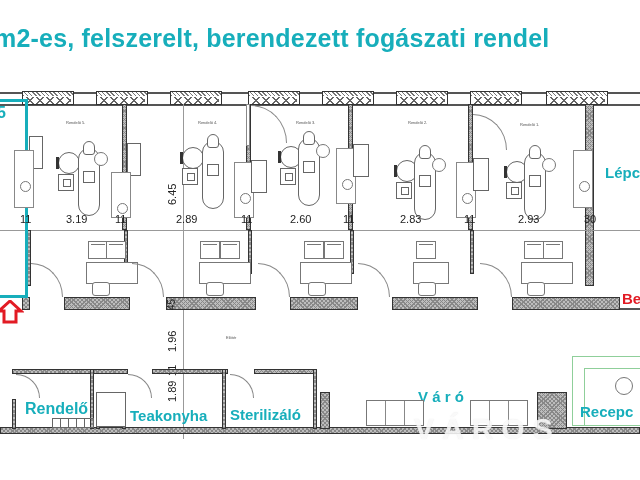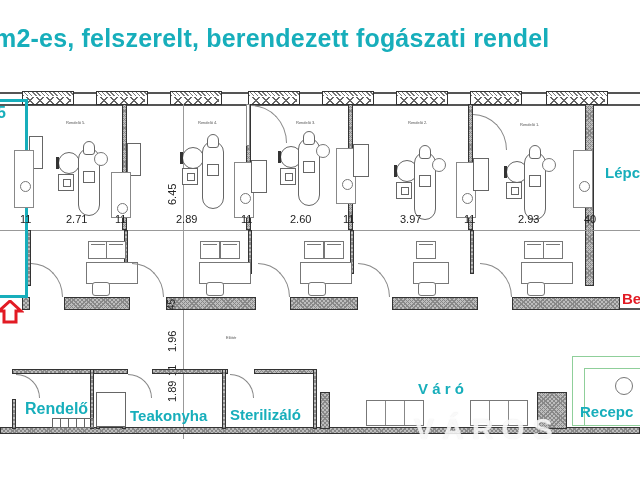--- a/index.html
+++ b/index.html
@@ -145,21 +145,21 @@
   <div class="stool" style="left:58px;top:152px;"></div>
   <div class="dental-chair" style="left:78px;top:148px;">
       <div class="head"></div>
       <div class="seat"></div>
     </div>
   <div class="lamp" style="left:94px;top:152px;"></div>
   <div class="cabinet" style="left:58px;top:174px;width:16px;height:17px;">
       <div class="inner"></div>
     </div>
   <div class="sink" style="left:14px;top:150px;height:58px;"></div>
-  <div class="dim" style="left:66px;top:213px;">2.71</div>
+  <div class="dim" style="left:66px;top:213px;">3.19</div>
   <div class="dim" style="left:20px;top:213px;">11</div>
 
   <div class="room-label" style="left:198px;top:120px;">Rendelő 4.</div>
   <div class="cabinet" style="left:127px;top:143px;width:14px;height:33px;"></div>
   <div class="sink" style="left:111px;top:172px;height:46px;"></div>
   <div class="stool" style="left:182px;top:147px;"></div>
   <div class="dental-chair" style="left:202px;top:141px;">
       <div class="head"></div>
       <div class="seat"></div>
     </div>
@@ -192,40 +192,40 @@
   <div class="cabinet" style="left:353px;top:144px;width:16px;height:33px;"></div>
   <div class="stool" style="left:396px;top:160px;"></div>
   <div class="dental-chair" style="left:414px;top:152px;">
       <div class="head"></div>
       <div class="seat"></div>
     </div>
   <div class="lamp" style="left:432px;top:158px;"></div>
   <div class="cabinet" style="left:396px;top:182px;width:16px;height:17px;">
       <div class="inner"></div>
     </div>
-  <div class="dim" style="left:400px;top:213px;">3.97</div>
+  <div class="dim" style="left:400px;top:213px;">2.83</div>
   <div class="dim" style="left:343px;top:213px;">11</div>
 
   <div class="room-label" style="left:520px;top:122px;">Rendelő 1.</div>
   <div class="door-arc" style="left:473px;top:114px;width:34px;height:36px;"></div>
   <div class="sink" style="left:456px;top:162px;height:56px;"></div>
   <div class="cabinet" style="left:473px;top:158px;width:16px;height:33px;"></div>
   <div class="stool" style="left:506px;top:161px;"></div>
   <div class="dental-chair" style="left:524px;top:152px;">
       <div class="head"></div>
       <div class="seat"></div>
     </div>
   <div class="lamp" style="left:542px;top:158px;"></div>
   <div class="cabinet" style="left:506px;top:182px;width:16px;height:17px;">
       <div class="inner"></div>
     </div>
   <div class="dim" style="left:518px;top:213px;">2.93</div>
   <div class="dim" style="left:464px;top:213px;">11</div>
   <div class="sink" style="left:573px;top:150px;height:58px;"></div>
-  <div class="dim" style="left:584px;top:213px;">40</div>
+  <div class="dim" style="left:584px;top:213px;">30</div>
 
   <div class="teal-label" style="left:605px;top:164px;font-size:15px;">Lépc</div>
 
   <div class="seat2" style="left:88px;top:241px;"></div>
   <div class="seat2" style="left:106px;top:241px;"></div>
   <div class="desk" style="left:86px;top:262px;"></div>
   <div class="office-chair" style="left:92px;top:282px;"></div>
   <div class="door-arc" style="left:31px;top:263px;width:32px;height:34px;"></div>
 
   <div class="seat2" style="left:200px;top:241px;"></div>
@@ -280,21 +280,21 @@
       <div></div>
     </div>
   <div class="door-arc" style="left:16px;top:374px;width:24px;height:24px;"></div>
   <div class="door-arc" style="left:128px;top:374px;width:24px;height:24px;"></div>
   <div class="door-arc" style="left:230px;top:374px;width:24px;height:24px;"></div>
 
   <div class="teal-label" style="left:25px;top:400px;font-size:16px;">Rendelő</div>
   <div class="teal-label" style="left:130px;top:407px;font-size:15px;">Teakonyha</div>
   <div class="teal-label" style="left:230px;top:406px;font-size:15px;">Sterilizáló</div>
 
-  <div class="teal-label" style="left:418px;top:380px;font-size:15px;">V á r ó</div>
+  <div class="teal-label" style="left:418px;top:388px;font-size:15px;">V á r ó</div>
   <div class="sofa" style="left:366px;top:400px;width:58px;">
       <div></div>
       <div></div>
       <div></div>
     </div>
   <div class="sofa" style="left:470px;top:400px;width:58px;">
       <div></div>
       <div></div>
       <div></div>
     </div>

